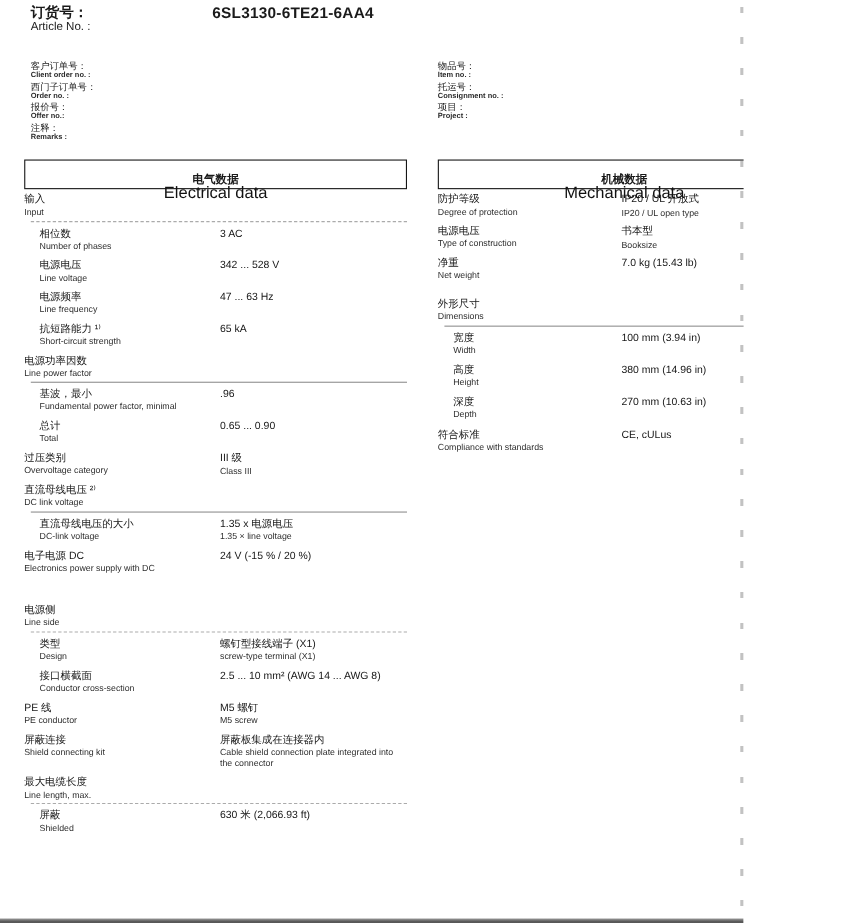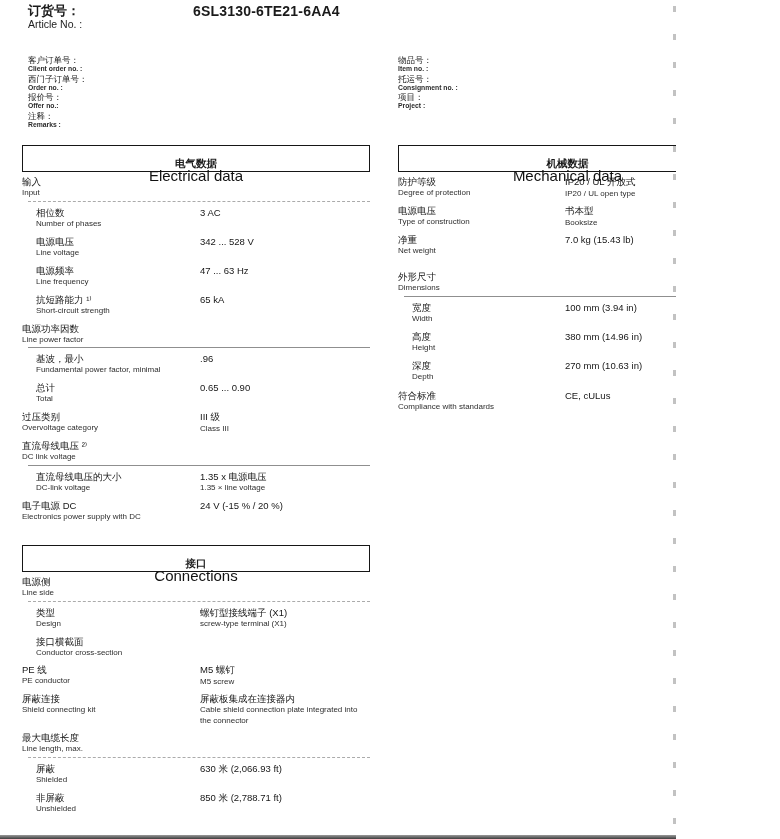--- a/index.html
+++ b/index.html
@@ -195,44 +195,43 @@
           <div class="zh">电子电源 DC</div>
           <div class="en">Electronics power supply with DC</div>
         </div>
       <div class="value">
           <div class="vzh">24 V (-15 % / 20 %)</div>
         </div>
     </div>
   </div>
 
   <div class="sec col-left" style="top:545px;left:22px;width:348px;">
-    <div class="titlebox">
-      <div class="t-zh">接口</div>
-      <div class="t-en">Connections</div>
-    </div>
     <div class="grow">
       <div class="zh">电源侧</div>
       <div class="en">Line side</div>
     </div>
     <div class="sep"></div>
     <div class="row indent">
       <div class="label">
           <div class="zh">类型</div>
           <div class="en">Design</div>
         </div>
       <div class="value">
           <div class="vzh">螺钉型接线端子 (X1)</div>
           <div class="ven">screw-type terminal (X1)</div>
         </div>
     </div>
     <div class="row indent">
       <div class="label">
           <div class="zh">接口横截面</div>
           <div class="en">Conductor cross-section</div>
         </div>
+      <div class="value">
+          <div class="vzh">2.5 ... 10 mm² (AWG 14 ... AWG 8)</div>
+        </div>
     </div>
     <div class="row">
       <div class="label">
           <div class="zh">PE 线</div>
           <div class="en">PE conductor</div>
         </div>
       <div class="value">
           <div class="vzh">M5 螺钉</div>
           <div class="ven">M5 screw</div>
         </div>
@@ -252,29 +251,20 @@
       <div class="en">Line length, max.</div>
     </div>
     <div class="sep"></div>
     <div class="row indent">
       <div class="label">
           <div class="zh">屏蔽</div>
           <div class="en">Shielded</div>
         </div>
       <div class="value">
           <div class="vzh">630 米 (2,066.93 ft)</div>
-        </div>
-    </div>
-    <div class="row indent">
-      <div class="label">
-          <div class="zh">非屏蔽</div>
-          <div class="en">Unshielded</div>
-        </div>
-      <div class="value">
-          <div class="vzh">850 米 (2,788.71 ft)</div>
         </div>
     </div>
   </div>
 
   <div class="sec col-right" style="top:145px;left:398px;width:339px;">
     <div class="titlebox">
       <div class="t-zh">机械数据</div>
       <div class="t-en">Mechanical data</div>
     </div>
     <div class="row">

